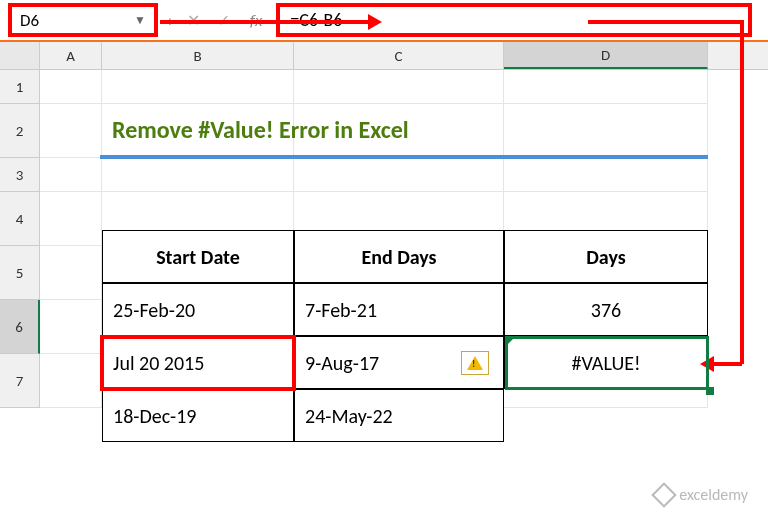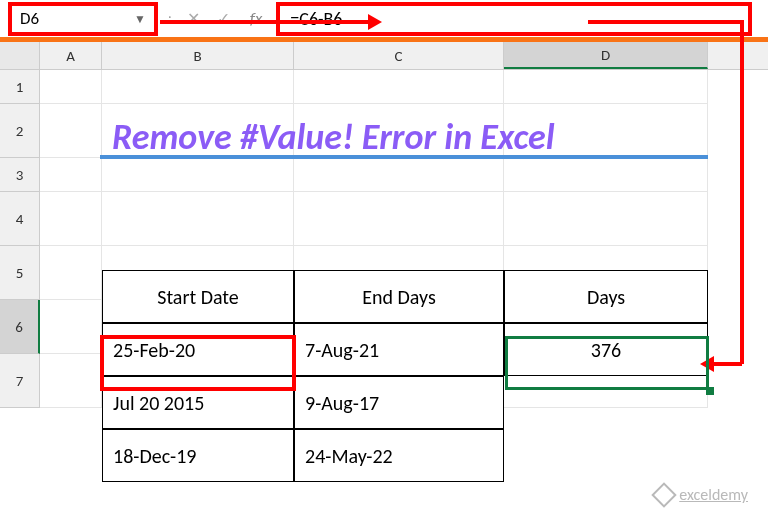--- a/index.html
+++ b/index.html
@@ -9,21 +9,21 @@
     background: #fff;
     width: 768px;
     height: 522px;
     position: relative;
     overflow: hidden;
   }
   .formula-bar {
     height: 42px;
     display: flex;
     align-items: center;
-    border-bottom: 5px solid #f97316;
+    border-bottom: 2px solid #f97316;
     padding: 0 8px;
     gap: 6px;
     position: relative;
   }
   .name-box {
     width: 150px;
     height: 34px;
     border: 4px solid #ff0000;
     display: flex;
     align-items: center;
@@ -126,24 +126,23 @@
   .r2 .cell, .r2 .row-h { height: 54px; }
   .r3 .cell, .r3 .row-h { height: 34px; }
   .r4 .cell, .r4 .row-h { height: 54px; }
   .r5 .cell, .r5 .row-h { height: 54px; }
   .r6 .cell, .r6 .row-h { height: 54px; }
   .r7 .cell, .r7 .row-h { height: 54px; }
   .title-text {
     position: absolute;
     left: 112px;
     top: 115px;
-    font-size: 36px;
+    font-size: 24px;
     font-weight: bold;
-    font-style: italic;
-    color: #8b5cf6;
+    color: #4d7c0f;
     z-index: 5;
   }
   .title-underline {
     position: absolute;
     left: 100px;
     top: 155px;
     width: 608px;
     height: 4px;
     background: #4a90d9;
     z-index: 5;
@@ -157,21 +156,21 @@
   .dt-row { display: flex; }
   .dt-cell {
     border: 1px solid #000;
     height: 53px;
     display: flex;
     align-items: center;
     padding: 0 10px;
     font-size: 20px;
     background: #fff;
   }
-  .dt-head { font-weight: normal; justify-content: center; background: #fff; margin-top: 40px;}
+  .dt-head { font-weight: bold; justify-content: center; background: #fff;}
   .dt-b { width: 192px; }
   .dt-c { width: 210px; }
   .dt-d { width: 204px; justify-content: center;}
   .err-flag {
     position: absolute;
     top: 0; left: 0;
     width: 0; height: 0;
     border-top: 10px solid #0d7c3f;
     border-right: 10px solid transparent;
   }
@@ -253,21 +252,20 @@
     position: absolute;
     right: 20px;
     bottom: 18px;
     font-size: 16px;
     color: #b9b9b9;
     font-weight: 500;
     display: flex;
     align-items: center;
     gap: 6px;
     z-index: 2;
-    text-decoration: underline;
   }
   .wm-icon {
     width: 18px; height: 18px;
     border: 2px solid #b9b9b9;
     transform: rotate(45deg);
   }
 </style>
 </head>
 <body>
 
@@ -353,26 +351,33 @@
 <div class="title-underline"></div>
 
 <div class="data-table-overlay">
   <div class="dt-row">
     <div class="dt-cell dt-head dt-b">Start Date</div>
     <div class="dt-cell dt-head dt-c">End Days</div>
     <div class="dt-cell dt-head dt-d">Days</div>
   </div>
   <div class="dt-row">
     <div class="dt-cell dt-b">25-Feb-20</div>
-    <div class="dt-cell dt-c">7-Aug-21</div>
+    <div class="dt-cell dt-c">7-Feb-21</div>
     <div class="dt-cell dt-d">376</div>
   </div>
   <div class="dt-row">
     <div class="dt-cell dt-b">Jul 20 2015</div>
     <div class="dt-cell dt-c" style="position:relative">9-Aug-17</div>
+    <div class="dt-cell dt-d" style="position:relative">
+      <span class="err-flag"></span>
+      <div class="warn-icon">
+          <div class="warn-tri"></div>
+        </div>
+      <span>#VALUE!</span>
+    </div>
   </div>
   <div class="dt-row">
     <div class="dt-cell dt-b">18-Dec-19</div>
     <div class="dt-cell dt-c">24-May-22</div>
   </div>
 </div>
 
 <div class="sel-border" style="left:505px; top:336px; width:204px; height:54px;"></div>
 <div class="fill-handle" style="left:706px; top:387px;"></div>
 

